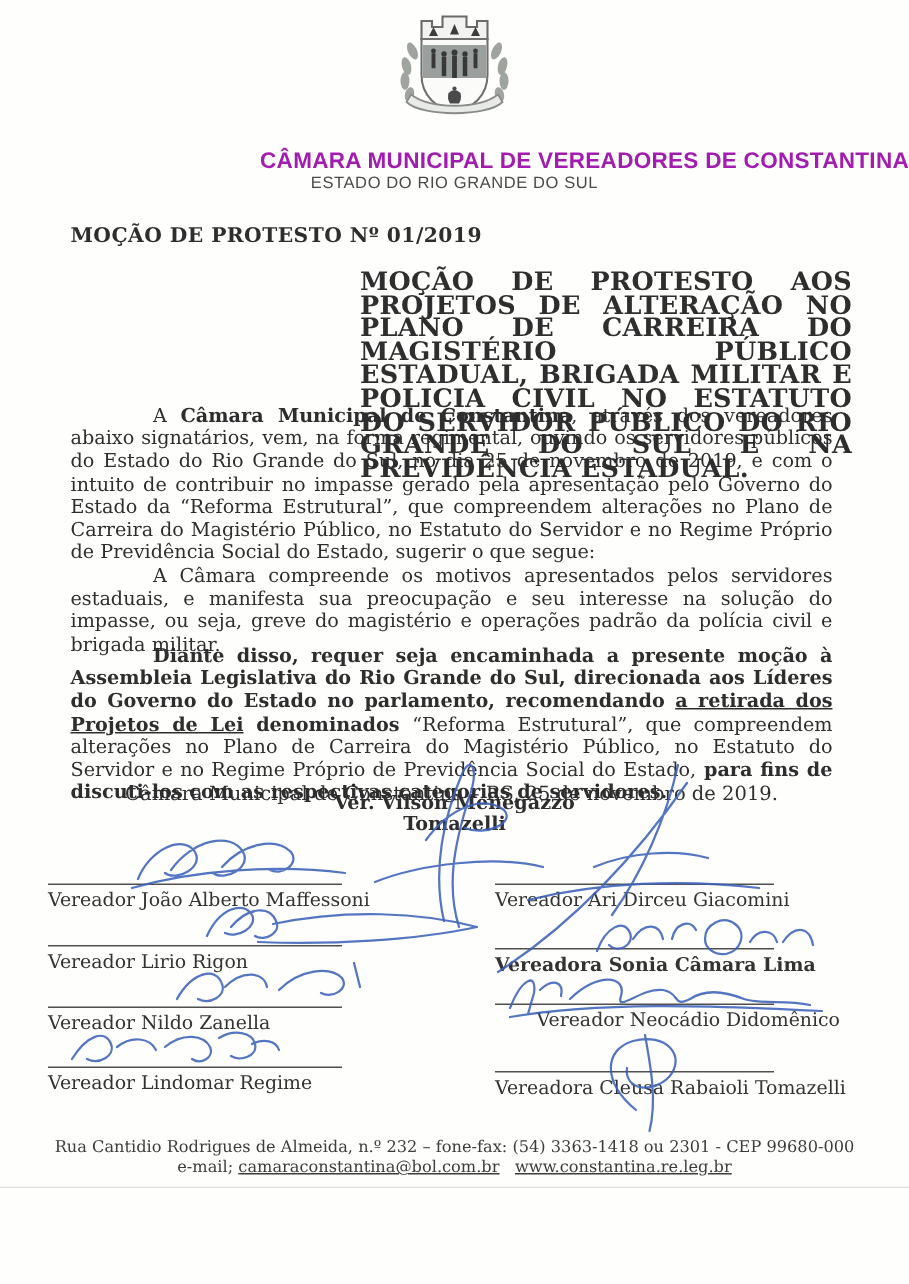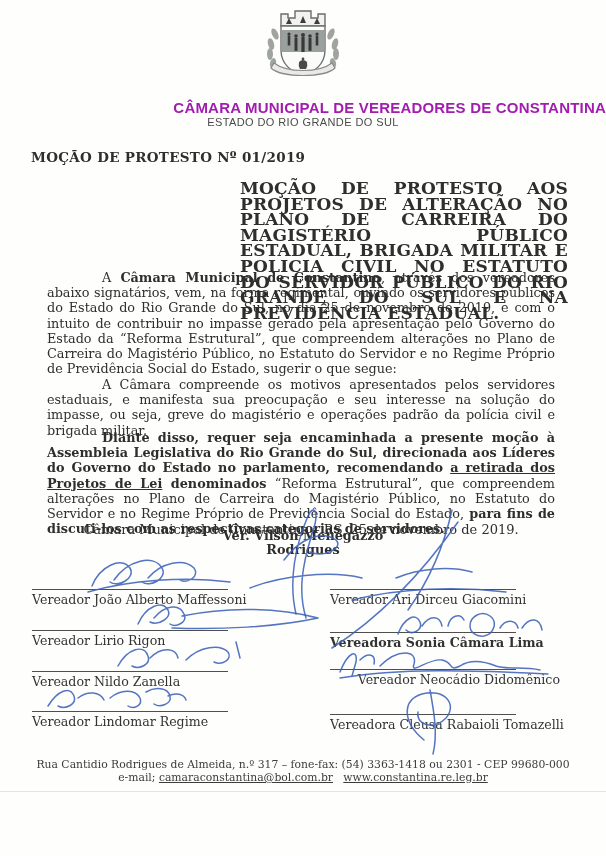--- a/index.html
+++ b/index.html
@@ -8,21 +8,21 @@
     font-family:"DejaVu Serif","Liberation Serif",serif;color:#2e2e2e;overflow:hidden;
   }
   .abs{position:absolute;}
   
   .crest{left:253px;top:6px;width:100px;height:76px;}
   .state-line{left:0;top:87px;width:606px;text-align:center;
     font-family:"Liberation Sans",sans-serif;font-size:11px;color:#4a4a4a;letter-spacing:.4px;margin-top:29px;}
   .org-line{left:0;top:99px;width:606px;text-align:right;
     font-family:"Liberation Sans",sans-serif;font-size:15px;font-weight:bold;color:#a21caf;letter-spacing:.2px;}
   
-  .doc-title{left:31px;top:149px;font-size:13.5px;font-weight:bold;letter-spacing:.3px;}
+  .doc-title{left:47px;top:149px;font-size:13.5px;font-weight:bold;letter-spacing:.3px;}
   .subject{left:240px;top:181px;width:328px;font-size:17px;font-weight:bold;
     text-align:justify;line-height:15.6px;letter-spacing:.2px;}
   .para{left:47px;width:508px;font-size:12.8px;line-height:15.2px;text-align:justify;text-indent:55px;}
   .p1{top:270px;}
   .p2{top:377px;}
   .p3{top:430px;}
   .b{font-weight:bold;margin-top:31px;}
   .u{text-decoration:underline;}
   .dateline{left:47px;top:522px;width:508px;text-align:center;font-size:13px;}
   .president{left:0;top:529px;width:606px;text-align:center;font-size:12.8px;font-weight:bold;line-height:14px;}
@@ -100,21 +100,21 @@
   <div class="abs para p1"><span>A </span><span class="b">Câmara Municipal de Constantina</span><span>, através dos vereadores abaixo signatários, vem, na forma regimental, ouvindo os servidores públicos do Estado do Rio Grande do Sul, no dia 25 de novembro de 2019, e com o intuito de contribuir no impasse gerado pela apresentação pelo Governo do Estado da “Reforma Estrutural”, que compreendem alterações no Plano de Carreira do Magistério Público, no Estatuto do Servidor e no Regime Próprio de Previdência Social do Estado, sugerir o que segue:</span></div>
 
   <div class="abs para p2">A Câmara compreende os motivos apresentados pelos servidores estaduais, e manifesta sua preocupação e seu interesse na solução do impasse, ou seja, greve do magistério e operações padrão da polícia civil e brigada militar.</div>
 
   <div class="abs para p3"><span class="b">Diante disso, requer seja encaminhada a presente moção à Assembleia Legislativa do Rio Grande do Sul, direcionada aos Líderes do Governo do Estado no parlamento, recomendando </span><span class="b u">a retirada dos Projetos de Lei</span><span class="b"> denominados </span><span>“Reforma Estrutural”, que compreendem alterações no Plano de Carreira do Magistério Público, no Estatuto do Servidor e no Regime Próprio de Previdência Social do Estado,</span><span class="b"> para fins de discuti-los com as respectivas categorias de servidores.</span></div>
 
   <div class="abs dateline">Câmara Municipal de Constantina – RS, 25 de novembro de 2019.</div>
 
   <div class="abs president">
     <div>Ver. Vilson Menegazzo</div>
-    <div>Rodrigues</div>
+    <div>Tomazelli</div>
   </div>
 
   <div class="sig-cell colL rowA">
     <div class="sig-rule"></div>
     <div class="sig-label">Vereador João Alberto Maffessoni</div>
   </div>
   <div class="sig-cell colL rowC">
     <div class="sig-rule"></div>
     <div class="sig-label">Vereador Nildo Zanella</div>
   </div>
@@ -138,21 +138,21 @@
   <div class="sig-cell colR rowCr">
     <div class="sig-rule"></div>
     <div class="sig-label">Vereador Neocádio Didomênico</div>
   </div>
   <div class="sig-cell colR rowDr">
     <div class="sig-rule"></div>
     <div class="sig-label">Vereadora Cleusa Rabaioli Tomazelli</div>
   </div>
 
   <div class="abs footer">
-    <div>Rua Cantidio Rodrigues de Almeida, n.º 317 – fone-fax: (54) 3363-1418 ou 2301  -  CEP 99680-000</div>
+    <div>Rua Cantidio Rodrigues de Almeida, n.º 232 – fone-fax: (54) 3363-1418 ou 2301  -  CEP 99680-000</div>
     <div><span>e-mail; </span><span class="lnk">camaraconstantina@bol.com.br</span><span>&nbsp;&nbsp;&nbsp;</span><span class="lnk">www.constantina.re.leg.br</span></div>
   </div>
   <div class="abs scan-edge"></div>
 
   <svg class="abs sig-layer" viewBox="0 0 606 856">
     <path d="M296 614 C288 580 296 544 308 516 C314 503 320 512 312 534 C302 566 298 592 306 618 M250 588 C280 576 330 570 362 578 M284 560 C300 538 322 530 336 540 C344 548 324 558 310 552"></path>
     <path d="M92 586 C100 566 122 556 130 568 C136 578 118 588 110 582 M114 580 C128 560 154 554 162 568 C168 578 150 588 142 582 M148 578 C162 562 184 558 194 568 C200 576 188 584 180 580 M88 592 C130 580 185 576 230 582"></path>
     <path d="M138 624 C146 606 162 600 168 610 C172 618 158 626 150 622 M154 618 C166 604 180 604 184 614 C188 622 176 628 170 624 M182 616 C230 606 280 608 318 618 C276 627 220 630 172 628"></path>
     <path d="M118 666 C128 648 144 644 148 656 C151 664 140 670 132 666 M150 658 C162 646 176 648 178 658 M186 660 C200 646 220 644 228 652 C233 659 222 666 214 662 M236 642 L240 658"></path>
     <path d="M48 706 C58 690 70 686 74 696 C77 704 66 710 58 706 M78 698 C88 690 100 692 104 700 M110 698 C122 688 136 690 140 698 C143 705 134 710 128 706 M146 692 C156 686 168 688 170 696 C172 704 160 708 154 704 M168 696 C176 692 184 694 186 700"></path>

